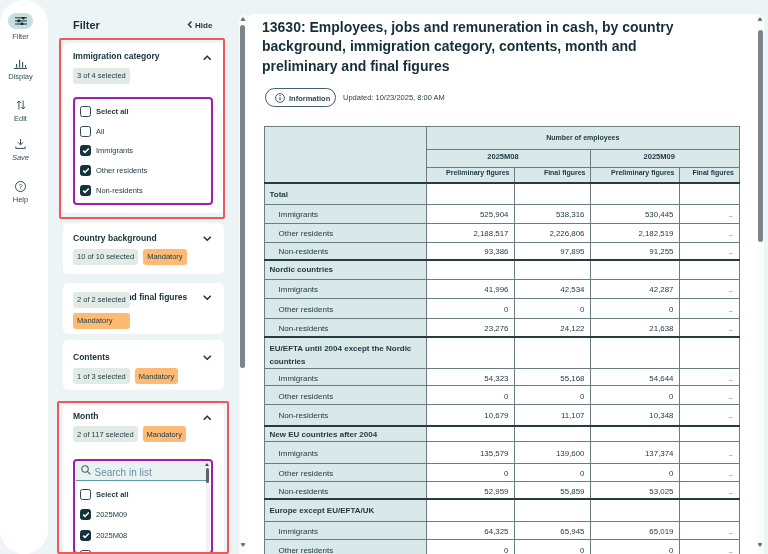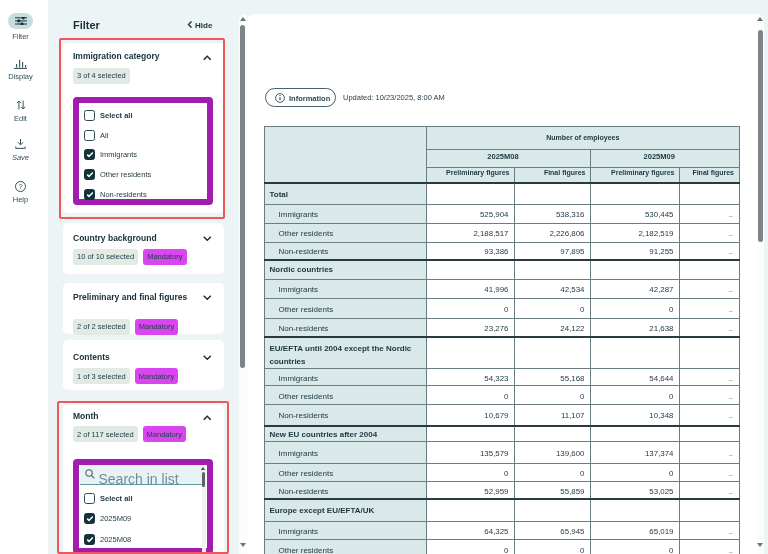--- a/index.html
+++ b/index.html
@@ -1,46 +1,46 @@
 <!DOCTYPE html>
 <html><head>
 <meta charset="utf-8">
 <style>
 * { margin:0; padding:0; box-sizing:border-box; }
 html,body { width:768px; height:554px; overflow:hidden; }
 body { background:#edf4f5; font-family:"Liberation Sans",sans-serif; color:#1d3741; position:relative; }
-.abs { position:absolute; }
+.abs { position:absolute;border-radius:25px; }
 
 
 .sidebar { left:0; top:0; width:48px; height:554px; background:#fff; }
 .sideitem { position:absolute; left:0; width:41px; text-align:center; }
 .sidelabel { font-size:7.5px; color:#32505a; }
 .pill { position:absolute; left:8px; top:13px; width:25px; height:16px; background:#c8dede; border-radius:8px; }
 
 
 .fpanel { left:48px; top:0; width:191px; height:554px; background:#edf4f5; }
 .fhead { position:absolute; left:25px; top:19px; font-size:11px; font-weight:bold; color:#162f3a; }
 .hide { position:absolute; left:139px; top:21px; font-size:8px; font-weight:bold; color:#162f3a; }
 .card { position:absolute; left:15px; width:160.5px; background:#fff; border-radius:5px; }
 .ctitle { position:absolute; left:10px; font-size:8.5px; font-weight:bold; color:#162f3a; }
 .chev { position:absolute; right:12px; } .chev svg { display:block; }
 .badges { position:absolute; left:10px; display:flex; gap:5px; }
 .badge { font-size:7.5px; color:#21404b; background:#e2eae6; border-radius:3px; padding:3.5px 4px; white-space:nowrap; }
-.badge.man { background:#d946ef; }
-.listbox { position:absolute; left:9.5px; width:140px; border:6px solid #a21caf; border-radius:4px; background:#fff; }
+.badge.man { background:#fdba74; }
+.listbox { position:absolute; left:9.5px; width:140px; border:2px solid #a21caf; border-radius:4px; background:#fff; }
 .cbrow { position:absolute; left:5.5px; display:flex; align-items:center; gap:5px; height:11px; }
 .cbrow span { font-size:7.5px; color:#1d3741; }
 .cbrow.sel span { font-weight:bold; }
 .cbox { width:11px; height:11px; border:1.6px solid #2b4a54; border-radius:2.5px; background:#fff; flex:none; }
 .cbox.chk { background:#14323c; border-color:#14323c; display:flex; align-items:center; justify-content:center; }
 .redbox { position:absolute; border:2.8px solid #ee575b; border-radius:2px; }
 
 
 .searchrow { position:absolute; left:1px; right:1px; top:0px; height:20.5px; border-bottom:1px solid #5f99a5; background:#e9f2f3; border-radius:4px 4px 0 0; }
-.searchtext { position:absolute; left:19px; top:6px; font-size:14px; color:#6b909b; }
+.searchtext { position:absolute; left:19px; top:6px; font-size:10px; color:#6b909b; }
 
 
 .main { left:247px; top:14px; width:517px; height:540px; background:#fff; border-radius:8px 8px 0 0; overflow:hidden; }
 .title { position:absolute; left:15px; top:3.5px; width:490px; font-size:14px; line-height:19.6px; font-weight:bold; color:#162f3a; }
 .infopill { position:absolute; left:18px; top:73.5px; width:71px; height:19.5px; border:1px solid #44606c; border-radius:10px; }
 .infotext { position:absolute; left:23px; top:5.5px; font-size:7.5px; font-weight:bold; color:#2c4752; }
 .updated { position:absolute; left:96px; top:79px; font-size:7.5px; color:#2a3e47; }
 
 
 table { position:absolute; left:17px; top:112px; border-collapse:collapse; table-layout:fixed; width:474.5px; font-size:8px; border:1.5px solid #566a6f; }
@@ -185,21 +185,21 @@
       </div>
   </div>
 
   <div class="card" style="top:282.5px; height:51px;">
     <div class="ctitle" style="top:9.5px;">Preliminary and final figures</div>
     <div class="chev" style="top:12.5px;">
         <svg width="8.5" height="5.5" viewBox="0 0 8.5 5.5">
           <path d="M0.7 0.7 L4.25 4.3 L7.8 0.7" fill="none" stroke="#162f3a" stroke-width="1.4"></path>
         </svg>
       </div>
-    <div class="badges" style="top:36px;">
+    <div class="badges" style="top:9px;flex-direction:column;">
         <div class="badge">2 of 2 selected</div>
         <div class="badge man">Mandatory</div>
       </div>
   </div>
 
   <div class="card" style="top:340px; height:50px;">
     <div class="ctitle" style="top:12px;">Contents</div>
     <div class="chev" style="top:15px;">
         <svg width="8.5" height="5.5" viewBox="0 0 8.5 5.5">
           <path d="M0.7 0.7 L4.25 4.3 L7.8 0.7" fill="none" stroke="#162f3a" stroke-width="1.4"></path>
@@ -261,20 +261,21 @@
   </div>
   <div class="redbox" style="left:9px; top:400.5px; width:171.5px; height:153px;"></div>
 </div>
 
 <div class="abs sbtrack" style="left:239px; top:14px; width:8px; height:540px; border-radius:7px 0 0 0;"></div>
 <div class="abs arrow up" style="left:239.5px; top:17px;"></div>
 <div class="abs sbthumb" style="left:240px; top:25px; height:343px;"></div>
 <div class="abs arrow dn" style="left:239.5px; top:543px;"></div>
 
 <div class="abs main">
+  <div class="title">13630: Employees, jobs and remuneration in cash, by country<br>background, immigration category, contents, month and<br>preliminary and final figures</div>
   <div class="infopill">
     <svg width="10" height="10" viewBox="0 0 10 10" style="position:absolute;left:9px;top:4.5px;">
       <circle cx="5" cy="5" r="4.4" fill="none" stroke="#2c4752" stroke-width="0.9"></circle>
       <line x1="5" y1="4.2" x2="5" y2="7.3" stroke="#2c4752" stroke-width="1.1"></line>
       <circle cx="5" cy="2.6" r="0.7" fill="#2c4752"></circle>
     </svg>
     <div class="infotext">Information</div>
   </div>
   <div class="updated">Updated: 10/23/2025, 8:00 AM</div>
 

